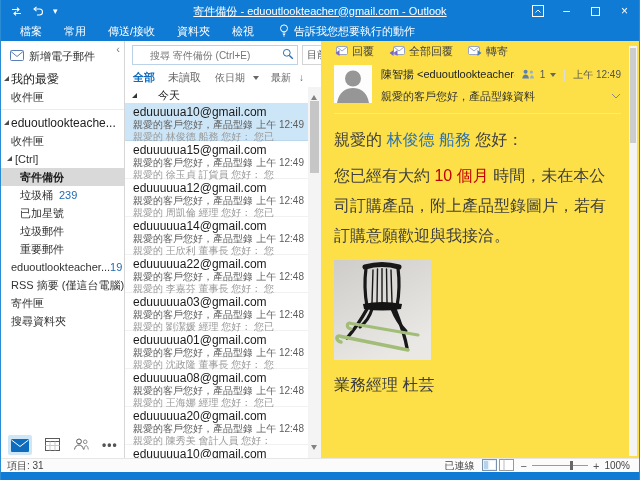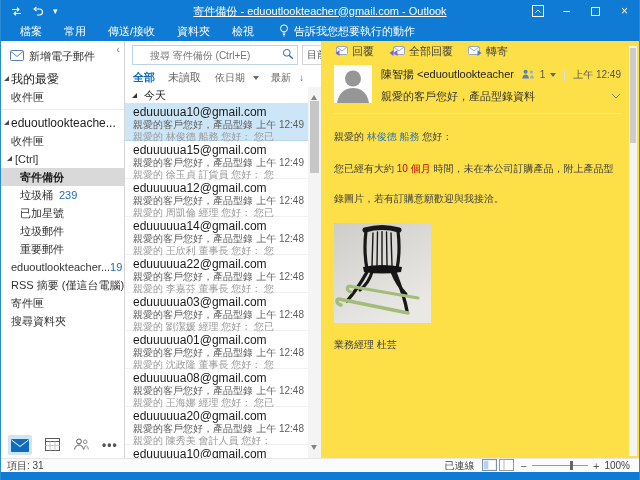--- a/index.html
+++ b/index.html
@@ -50,21 +50,21 @@
   .search-box { flex:1; height:20px; border:1px solid #bcd2e8; display:flex; align-items:center; padding:0 3px 0 5px; }
   .search-box input { border:none; outline:none; flex:1; min-width:0; font-size:10px; color:#555; font-family:inherit;margin-left:12px; }
   .scope { width:60px; height:20px; border:1px solid #d4d4d4; font-size:10px; color:#555; display:flex; align-items:center; padding:0 4px; gap:3px; white-space:nowrap; }
   .dtri { width:0; height:0; border:3px solid transparent; border-top:4px solid #666; display:inline-block; margin-top:3px; }
   .filter-row { display:flex; align-items:center; height:19px; padding:0 17px 0 8px; flex-shrink:0; }
   .filter-all { color:#0f6cbd; font-weight:bold; margin-right:13px; }
   .filter-unread { color:#666; }
   .sorts { margin-left:auto; display:flex; gap:12px; color:#666; font-size:10px; align-items:center; }
   .sortitem { display:flex; align-items:center; gap:8px; }
   .scrollwrap { flex:1; position:relative; overflow:hidden; }
-  .group-row { height:16px; display:flex; align-items:center; gap:7px; padding-left:7px; color:#222; }
+  .group-row { height:16px; display:flex; align-items:center; gap:21px; padding-left:7px; color:#222; }
   .group-row .tri { width:0; height:0; border-left:5px solid transparent; border-bottom:5px solid #333; }
   .rows { position:absolute; top:16px; left:0; right:13px; bottom:0; overflow:hidden; }
   .mrow { height:38px; padding:3px 4px 0 8px; border-bottom:1px solid #f1f1f1; }
   .mrow.sel { background:#cde6f7; border-bottom-color:#b9d8ef; }
   .msender { font-size:12px; color:#1b1b1b; line-height:13px; white-space:nowrap; overflow:hidden; }
   .mline2 { display:flex; font-size:10px; color:#5d5d5d; line-height:12px; }
   .msubject { flex:1; white-space:nowrap; overflow:hidden; }
   .mtime { padding-left:4px; white-space:nowrap; }
   .mpreview { font-size:10px; color:#9a9a9a; line-height:12px; white-space:nowrap; overflow:hidden; }
   .vscroll { position:absolute; top:0; right:0; bottom:0; width:13px; background:#f4f4f4; }
@@ -80,21 +80,21 @@
   .msg-header { display:flex; margin-top:5px; position:relative; }
   .avatar { width:38px; height:38px; flex-shrink:0; margin-right:9px; }
   .hdr-main { flex:1; min-width:0; }
   .hdr-line1 { display:flex; align-items:center; color:#222; margin-top:2px; }
   .hdr-addr { white-space:nowrap; overflow:hidden; }
   .hdr-right { margin-left:auto; display:flex; align-items:center; gap:5px; color:#555; font-size:10px; padding-left:6px; white-space:nowrap; }
   .hdr-sep { width:1px; height:12px; background:#ddd; margin:0 3px; }
   .hdr-subject { margin-top:7px; color:#333; }
   .hdr-chevron { position:absolute; right:0; top:24px; }
   .hdr-divider { border-bottom:1px solid #e3e3e3; margin-top:9px; }
-  .msg-body { margin-top:16px; font-size:10px; color:#404040; }
+  .msg-body { margin-top:16px; font-size:16px; color:#404040; }
   .blue-text { color:#2e74b5; }
   .red-text { color:#c00000; }
   .para { margin-top:10px; line-height:30px; }
   .chair-fig { margin-top:9px; width:97px; height:100px; }
   .signature { margin-top:15px; color:#404040; }
   .read-scroll { position:absolute; top:5px; right:2px; bottom:2px; width:8px; background:#f4f4f4; }
   .read-thumb { position:absolute; top:2px; left:1px; width:6px; height:95px; background:#cccccc; }
 
   
   .status { height:14px; display:flex; align-items:center; font-size:10px; color:#444; background:#fbfbfb; border-top:1px solid #e6e6e6; flex-shrink:0; }

